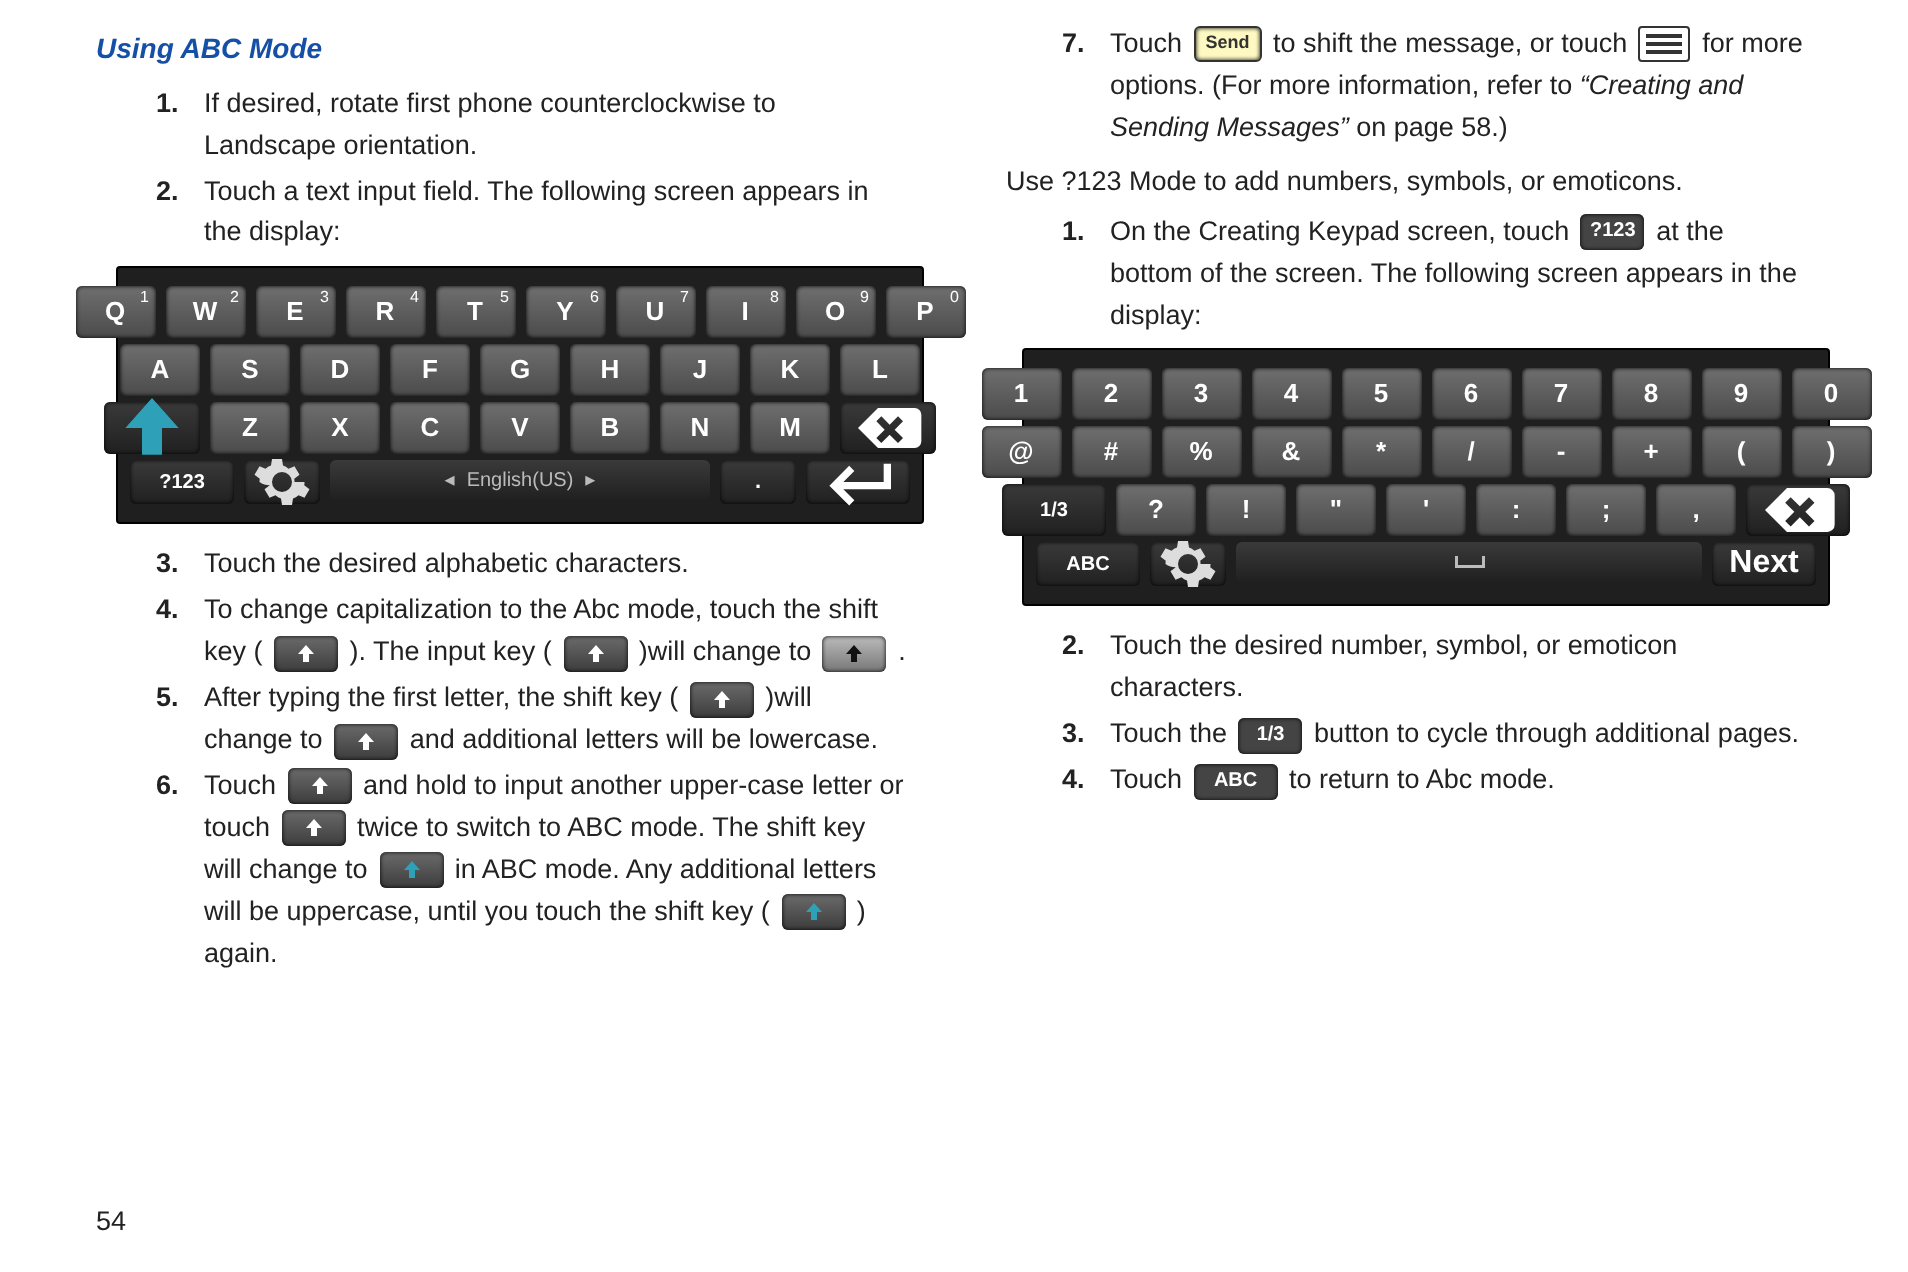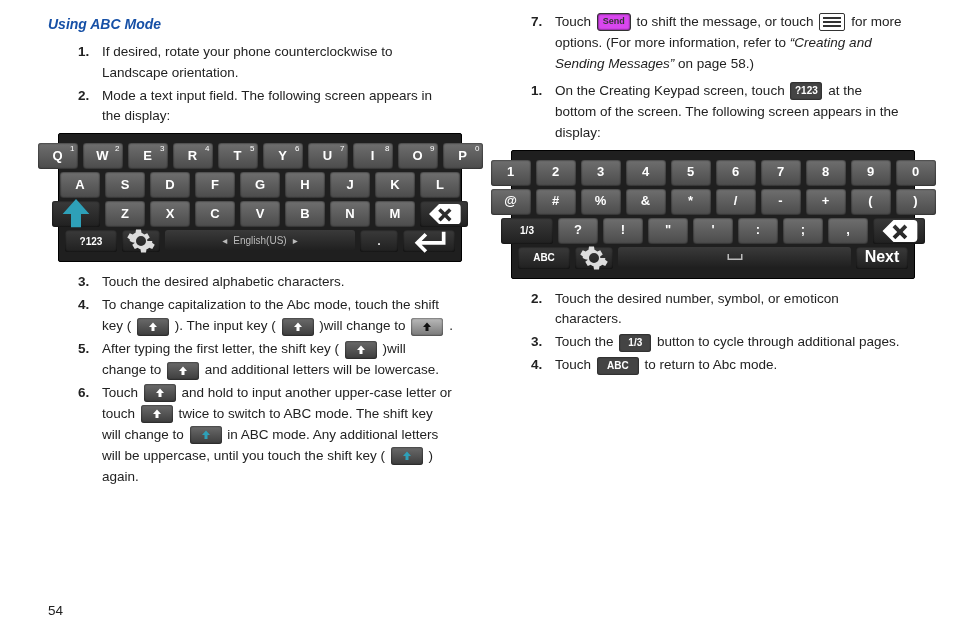--- a/index.html
+++ b/index.html
@@ -21,41 +21,41 @@
 .key.dark{background:linear-gradient(#3a3a3a,#202020)}
 .krow.bottom .key{height:22px;font-size:11px}
 .spbar{background:linear-gradient(#3a3a3a,#202020);border-radius:3px;height:20px;flex:3;color:#bbb;font-size:10px;display:flex;align-items:center;justify-content:center}
 
 .chip{display:inline-flex;align-items:center;justify-content:center;vertical-align:middle;border-radius:3px;height:18px;min-width:24px;background:linear-gradient(#6b6b6b,#3c3c3c);color:#fff;font-size:10px;font-weight:bold;margin:0 2px;padding:0 4px;box-shadow:inset 0 0 2px #000}
 .chip svg{width:12px;height:12px}
 .chip.teal svg path{fill:#2ea0b8}
 .chip.white svg path{fill:#fff}
 .chip.dark svg path{fill:#111}
 .chip.flat{background:#444}
-.chip.sendbox{background:#d946ef;border:1.5px solid #333;color:#333;font-size:9px;height:16px}
+.chip.sendbox{background:#fef9c3;border:1.5px solid #333;color:#333;font-size:9px;height:16px}
 .hamb{display:inline-flex;flex-direction:column;gap:2px;width:18px;vertical-align:middle;border:1.5px solid #333;border-radius:2px;padding:3px;margin:0 2px}
 .hamb span{height:2px;background:#333}
 </style>
 </head>
 <body>
 
 <div class="page">
 <div class="cols">
 
 <div class="col">
   <div class="h3">Using ABC Mode</div>
 
   <ol class="man">
     <li>
             <span class="num">1.</span>
-            <span class="txt">If desired, rotate your phone counterclockwise to Landscape orientation.</span>
+            <span class="txt">If desired, rotate first phone counterclockwise to Landscape orientation.</span>
           </li>
     <li>
             <span class="num">2.</span>
-            <span class="txt">Mode a text input field. The following screen appears in the display:</span>
+            <span class="txt">Touch a text input field. The following screen appears in the display:</span>
           </li>
   </ol>
 
   <div class="kb">
     <div class="krow">
       <span class="key">
               <span>Q</span>
               <sup>1</sup>
             </span>
       <span class="key">
@@ -211,20 +211,21 @@
             <span class="txt">
       <span>Touch </span><span class="chip sendbox">Send</span><span> to shift the message, or touch </span><span class="hamb">
                 <span></span>
                 <span></span>
                 <span></span>
               </span><span> for more options. (For more information, refer to </span><span class="ital">“Creating and Sending Messages”</span><span>  on page 58.)</span>
     </span>
           </li>
   </ol>
 
+  <div style="margin:0 0 4px 2px">Use ?123 Mode to add numbers, symbols, or emoticons.</div>
 
   <ol class="man">
     <li>
             <span class="num">1.</span>
             <span class="txt">
       <span>On the Creating Keypad screen, touch </span><span class="chip flat">?123</span><span> at the bottom of the screen. The following screen appears in the display:</span>
     </span>
           </li>
   </ol>
 

